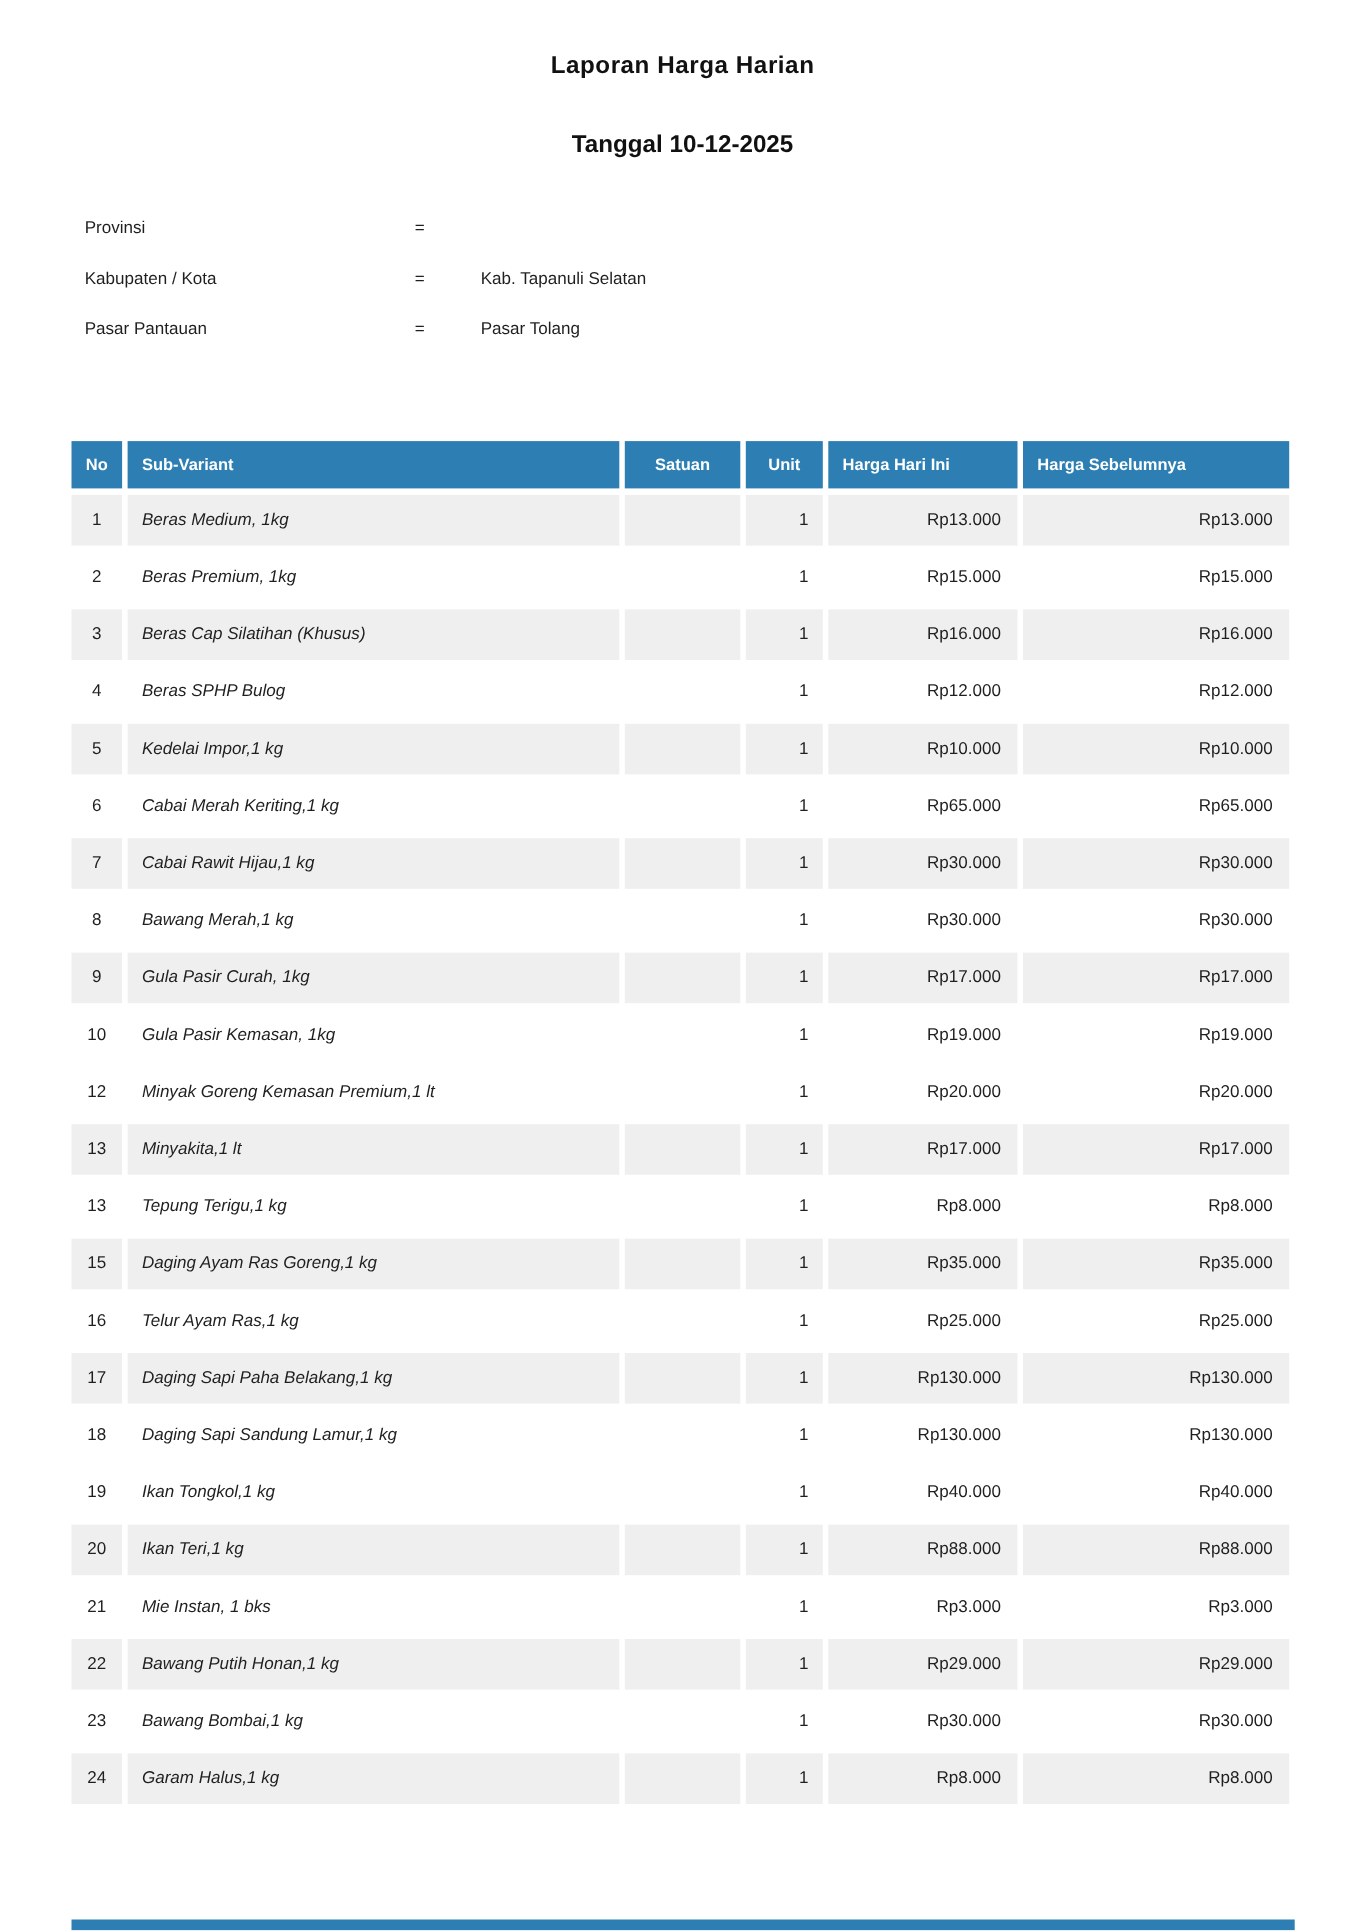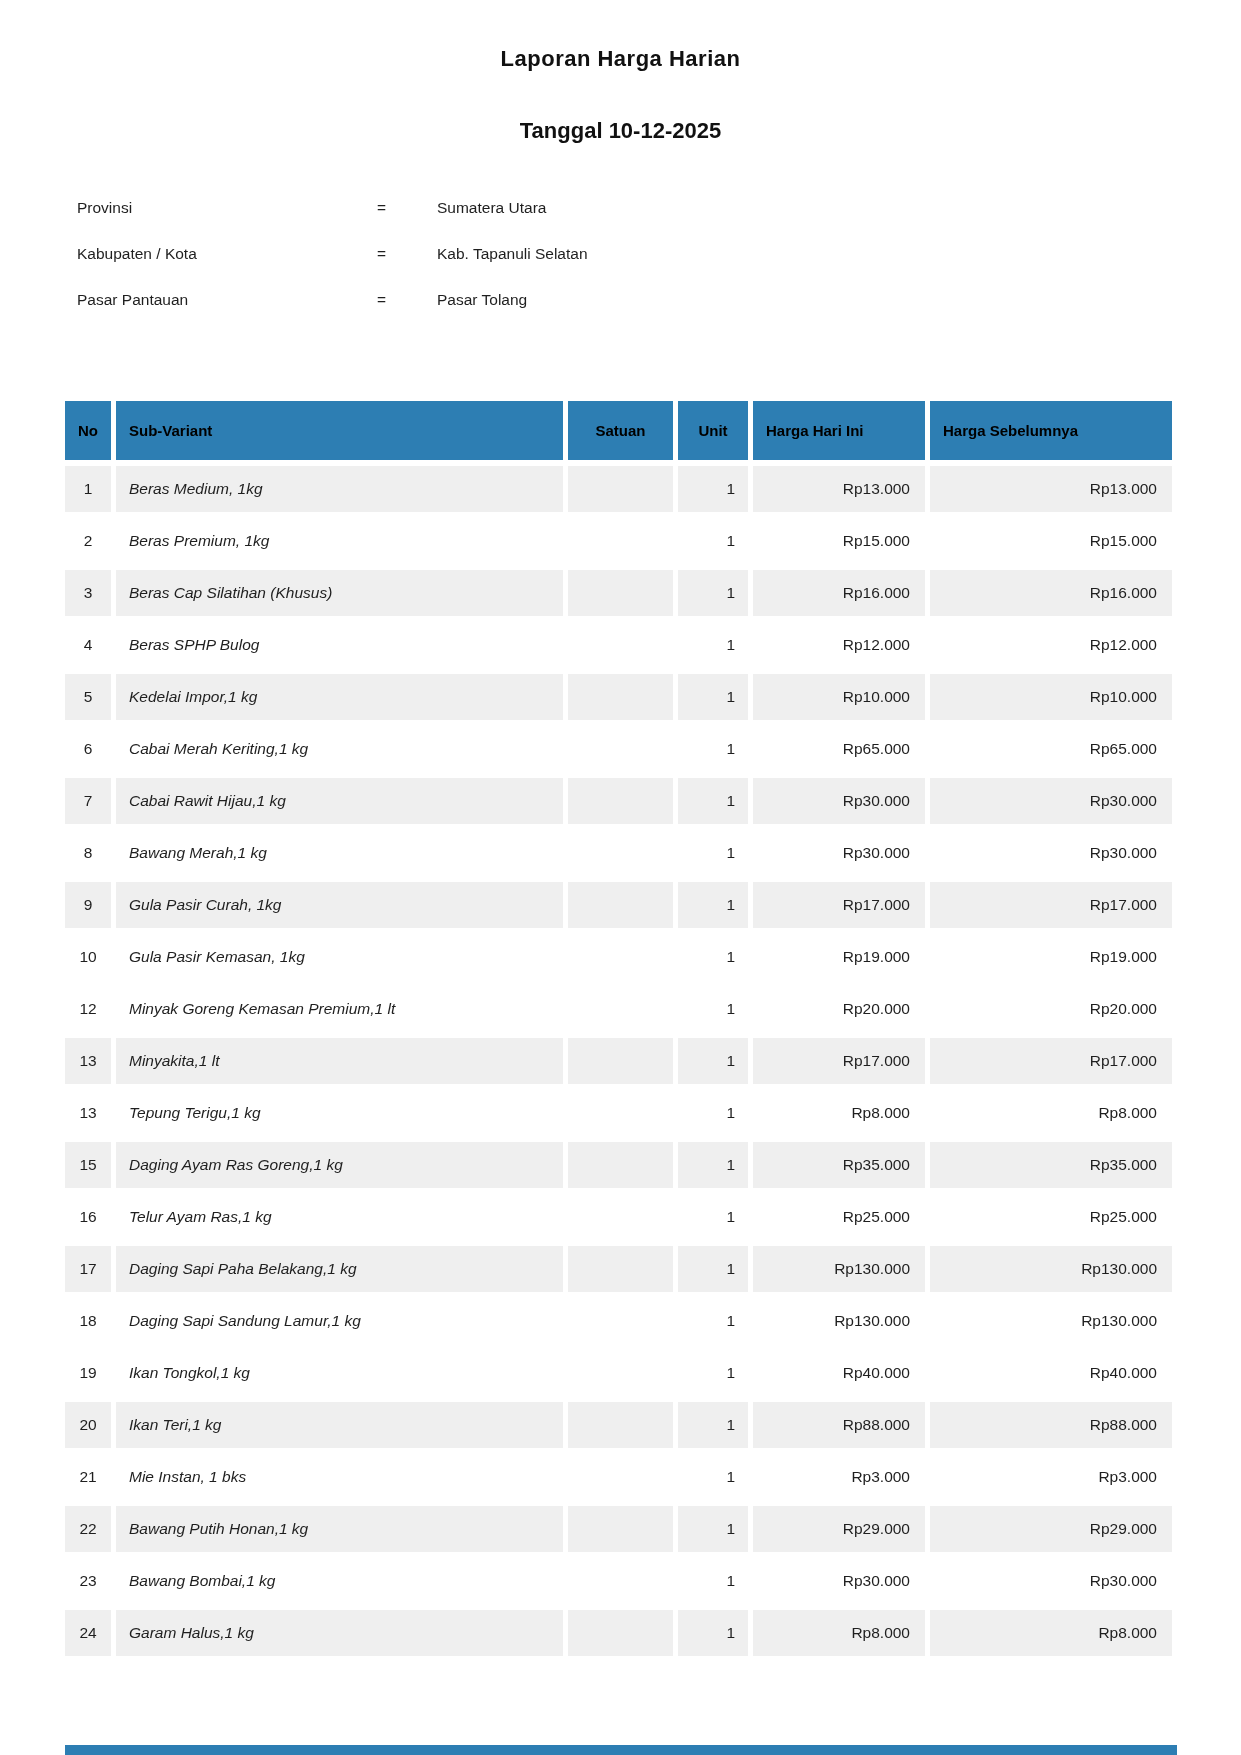--- a/index.html
+++ b/index.html
@@ -57,24 +57,24 @@
   table.price-table {
     position: absolute;
     left: 60px;
     top: 395px;
     border-collapse: separate;
     border-spacing: 5px 6px;
     table-layout: fixed;
   }
   .price-table th {
     background: var(--header-bg, #2d7eb3);
-    color: #000000;
+    color: #ffffff;
     font-weight: bold;
     font-size: 15px;
-    height: 59px;
+    height: 43px;
     padding: 0 13px;
     text-align: left;
     white-space: nowrap;
   }
   .price-table th.col-no,
   .price-table th.col-satuan,
   .price-table th.col-unit { text-align: center; padding: 0 4px; }
 
   .price-table td {
     font-size: 15.5px;
@@ -107,21 +107,20 @@
 <div class="page">
 
   <h1 class="title">Laporan Harga Harian</h1>
 
   <div class="subtitle">Tanggal 10-12-2025</div>
 
   <div class="meta" id="meta">
       <div class="meta-row">
         <span class="meta-label">Provinsi</span>
         <span class="meta-sep">=</span>
-        <span class="meta-value">Sumatera Utara</span>
       </div>
       <div class="meta-row">
         <span class="meta-label">Kabupaten / Kota</span>
         <span class="meta-sep">=</span>
         <span class="meta-value">Kab. Tapanuli Selatan</span>
       </div>
       <div class="meta-row">
         <span class="meta-label">Pasar Pantauan</span>
         <span class="meta-sep">=</span>
         <span class="meta-value">Pasar Tolang</span>

